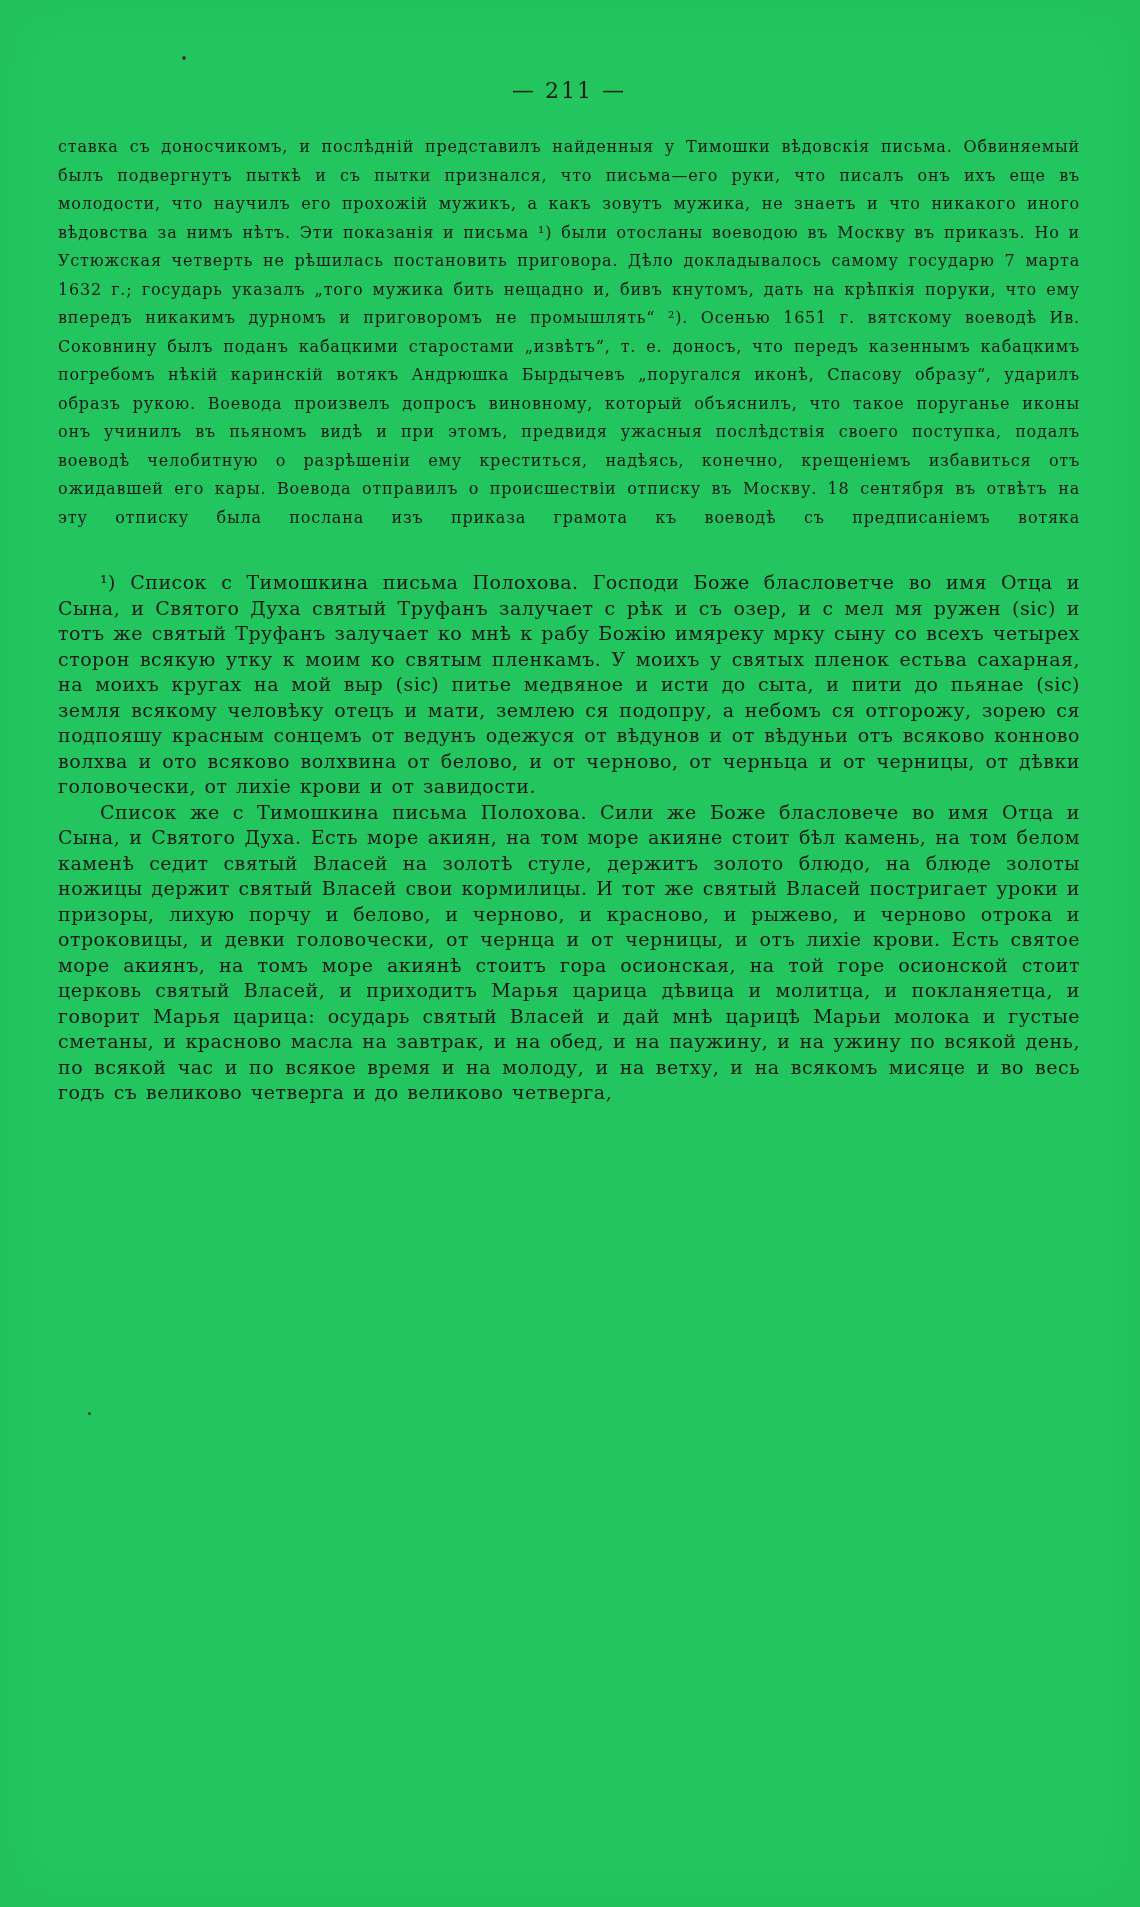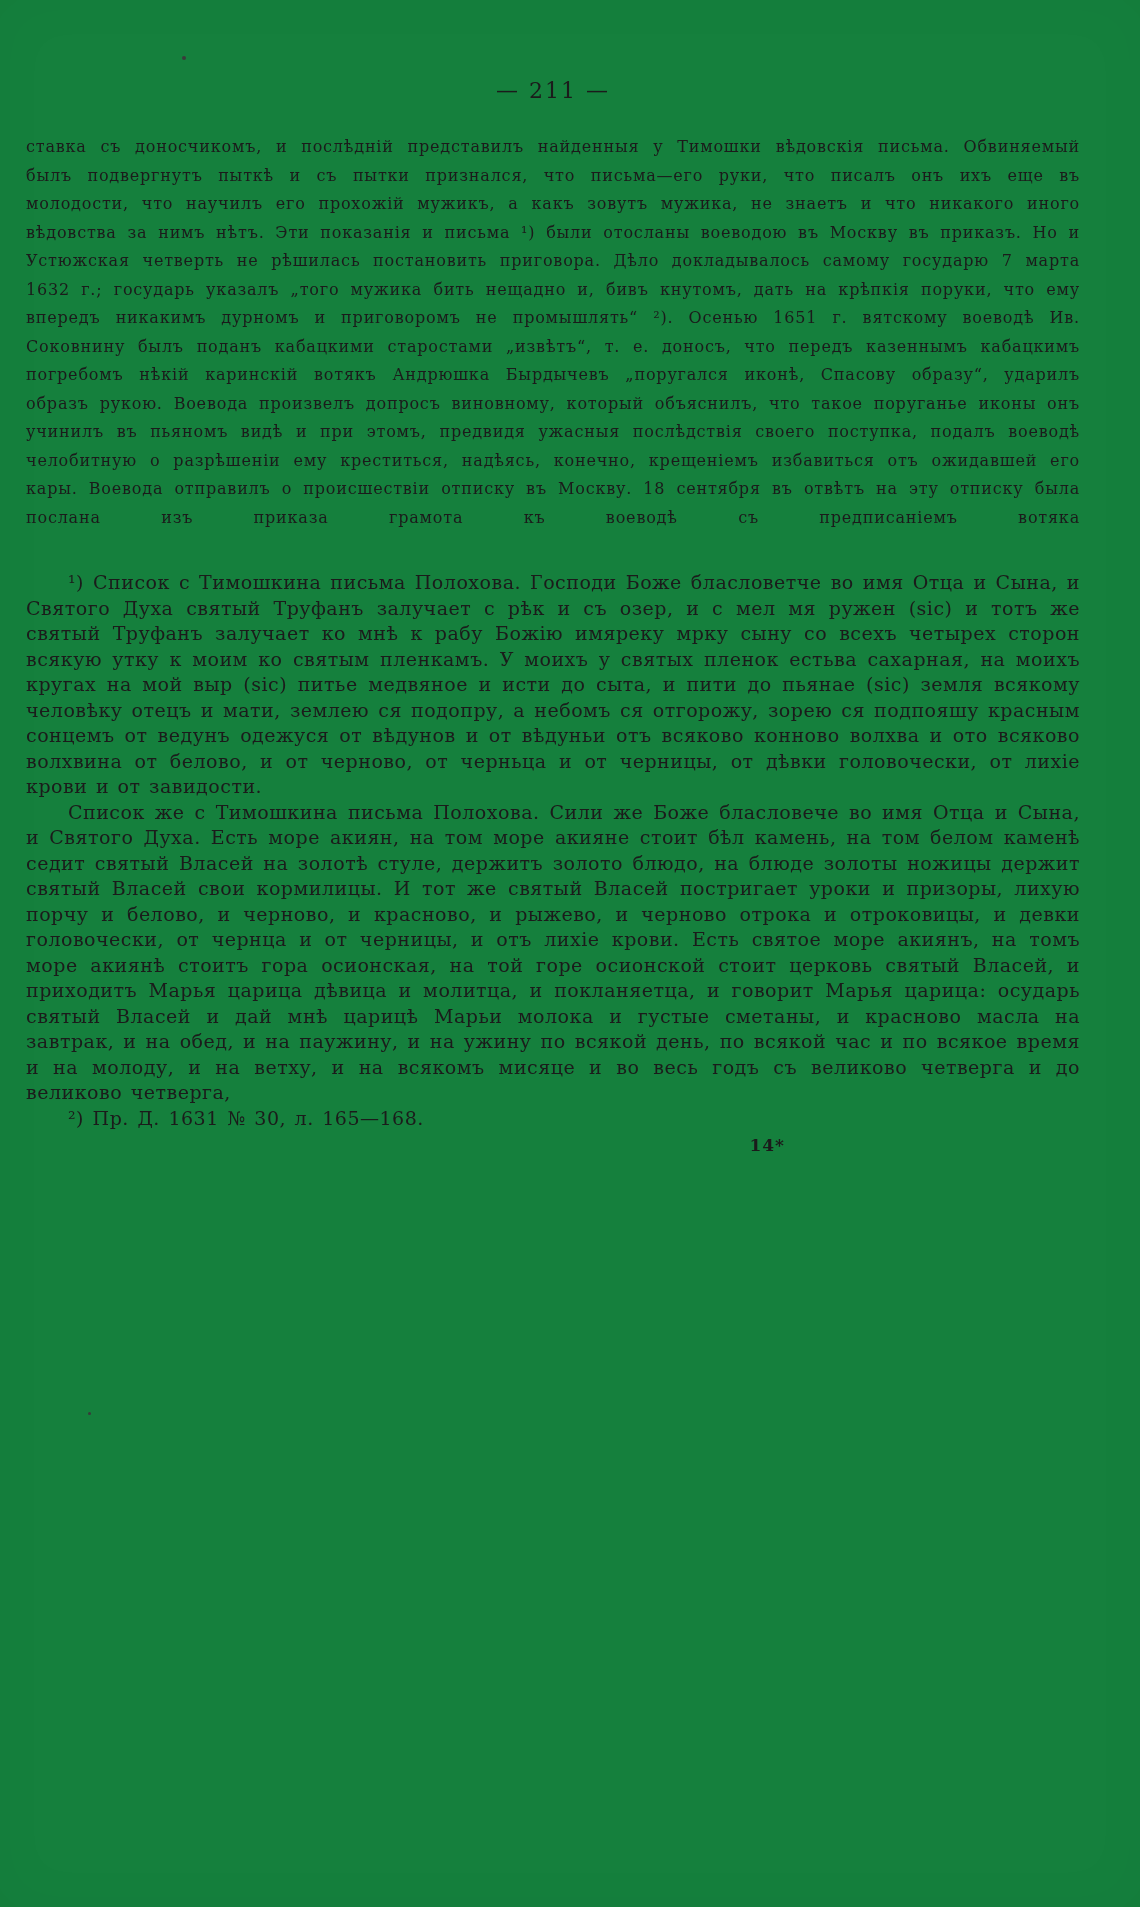--- a/index.html
+++ b/index.html
@@ -5,23 +5,23 @@
   html, body {
     margin: 0;
     padding: 0;
     background: #f4f4f2;
   }
   .page {
     position: relative;
     width: 1140px;
     height: 1907px;
     margin: 0 auto;
-    background: #15803d;
+    background: #22c55e;
     box-sizing: border-box;
-    padding: 78px 60px 0 26px;
+    padding: 78px 60px 0 58px;
     color: #1b1b1b;
     font-family: "DejaVu Serif", "Liberation Serif", serif;
     overflow: hidden;
     box-shadow: inset 0 0 60px rgba(0,0,0,0.03);
   }
   .page-number {
     text-align: center;
     font-size: 22px;
     letter-spacing: 2px;
     margin-bottom: 30px;
@@ -70,21 +70,19 @@
 
 <div class="page">
 
   <div class="page-number">— 211 —</div>
 
   <div class="body-text">ставка съ доносчикомъ, и послѣдній представилъ найденныя у Тимошки вѣдовскія письма. Обвиняемый былъ подвергнутъ пыткѣ и съ пытки признался, что письма—его руки, что писалъ онъ ихъ еще въ молодости, что научилъ его прохожій мужикъ, а какъ зовутъ мужика, не знаетъ и что никакого иного вѣдовства за нимъ нѣтъ. Эти показанія и письма ¹) были отосланы воеводою въ Москву въ приказъ. Но и Устюжская четверть не рѣшилась постановить приговора. Дѣло докладывалось самому государю 7 марта 1632 г.; государь указалъ „того мужика бить нещадно и, бивъ кнутомъ, дать на крѣпкія поруки, что ему впередъ никакимъ дурномъ и приговоромъ не промышлять“ ²). Осенью 1651 г. вятскому воеводѣ Ив. Соковнину былъ поданъ кабацкими старостами „извѣтъ“, т. е. доносъ, что передъ казеннымъ кабацкимъ погребомъ нѣкій каринскій вотякъ Андрюшка Бырдычевъ „поругался иконѣ, Спасову образу“, ударилъ образъ рукою. Воевода произвелъ допросъ виновному, который объяснилъ, что такое поруганье иконы онъ учинилъ въ пьяномъ видѣ и при этомъ, предвидя ужасныя послѣдствія своего поступка, подалъ воеводѣ челобитную о разрѣшеніи ему креститься, надѣясь, конечно, крещеніемъ избавиться отъ ожидавшей его кары. Воевода отправилъ о происшествіи отписку въ Москву. 18 сентября въ отвѣтъ на эту отписку была послана изъ приказа грамота къ воеводѣ съ предписаніемъ вотяка</div>
 
   <div class="footnotes">
     <p class="footnote">¹) Список с Тимошкина письма Полохова. Господи Боже бласловетче во имя Отца и Сына, и Святого Духа святый Труфанъ залучает с рѣк и съ озер, и с мел мя ружен (sic) и тотъ же святый Труфанъ залучает ко мнѣ к рабу Божію имяреку мрку сыну со всехъ четырех сторон всякую утку к моим ко святым пленкамъ. У моихъ у святых пленок естьва сахарная, на моихъ кругах на мой выр (sic) питье медвяное и исти до сыта, и пити до пьянае (sic) земля всякому человѣку отецъ и мати, землею ся подопру, а небомъ ся отгорожу, зорею ся подпояшу красным сонцемъ от ведунъ одежуся от вѣдунов и от вѣдуньи отъ всяково конново волхва и ото всяково волхвина от белово, и от черново, от черньца и от черницы, от дѣвки головочески, от лихіе крови и от завидости.</p>
     <p class="footnote">Список же с Тимошкина письма Полохова. Сили же Боже бласловече во имя Отца и Сына, и Святого Духа. Есть море акиян, на том море акияне стоит бѣл камень, на том белом каменѣ седит святый Власей на золотѣ стуле, держитъ золото блюдо, на блюде золоты ножицы держит святый Власей свои кормилицы. И тот же святый Власей постригает уроки и призоры, лихую порчу и белово, и черново, и красново, и рыжево, и черново отрока и отроковицы, и девки головочески, от чернца и от черницы, и отъ лихіе крови. Есть святое море акиянъ, на томъ море акиянѣ стоитъ гора осионская, на той горе осионской стоит церковь святый Власей, и приходитъ Марья царица дѣвица и молитца, и покланяетца, и говорит Марья царица: осударь святый Власей и дай мнѣ царицѣ Марьи молока и густые сметаны, и красново масла на завтрак, и на обед, и на паужину, и на ужину по всякой день, по всякой час и по всякое время и на молоду, и на ветху, и на всякомъ мисяце и во весь годъ съ великово четверга и до великово четверга,</p>
-    <p class="footnote footnote-ref">²) Пр. Д. 1631 № 30, л. 165—168.</p>
   </div>
 
-  <div class="signature">14*</div>
 
   <span class="speck speck1"></span>
   <span class="speck speck2"></span>
 
 </div>
 
 </body></html>

